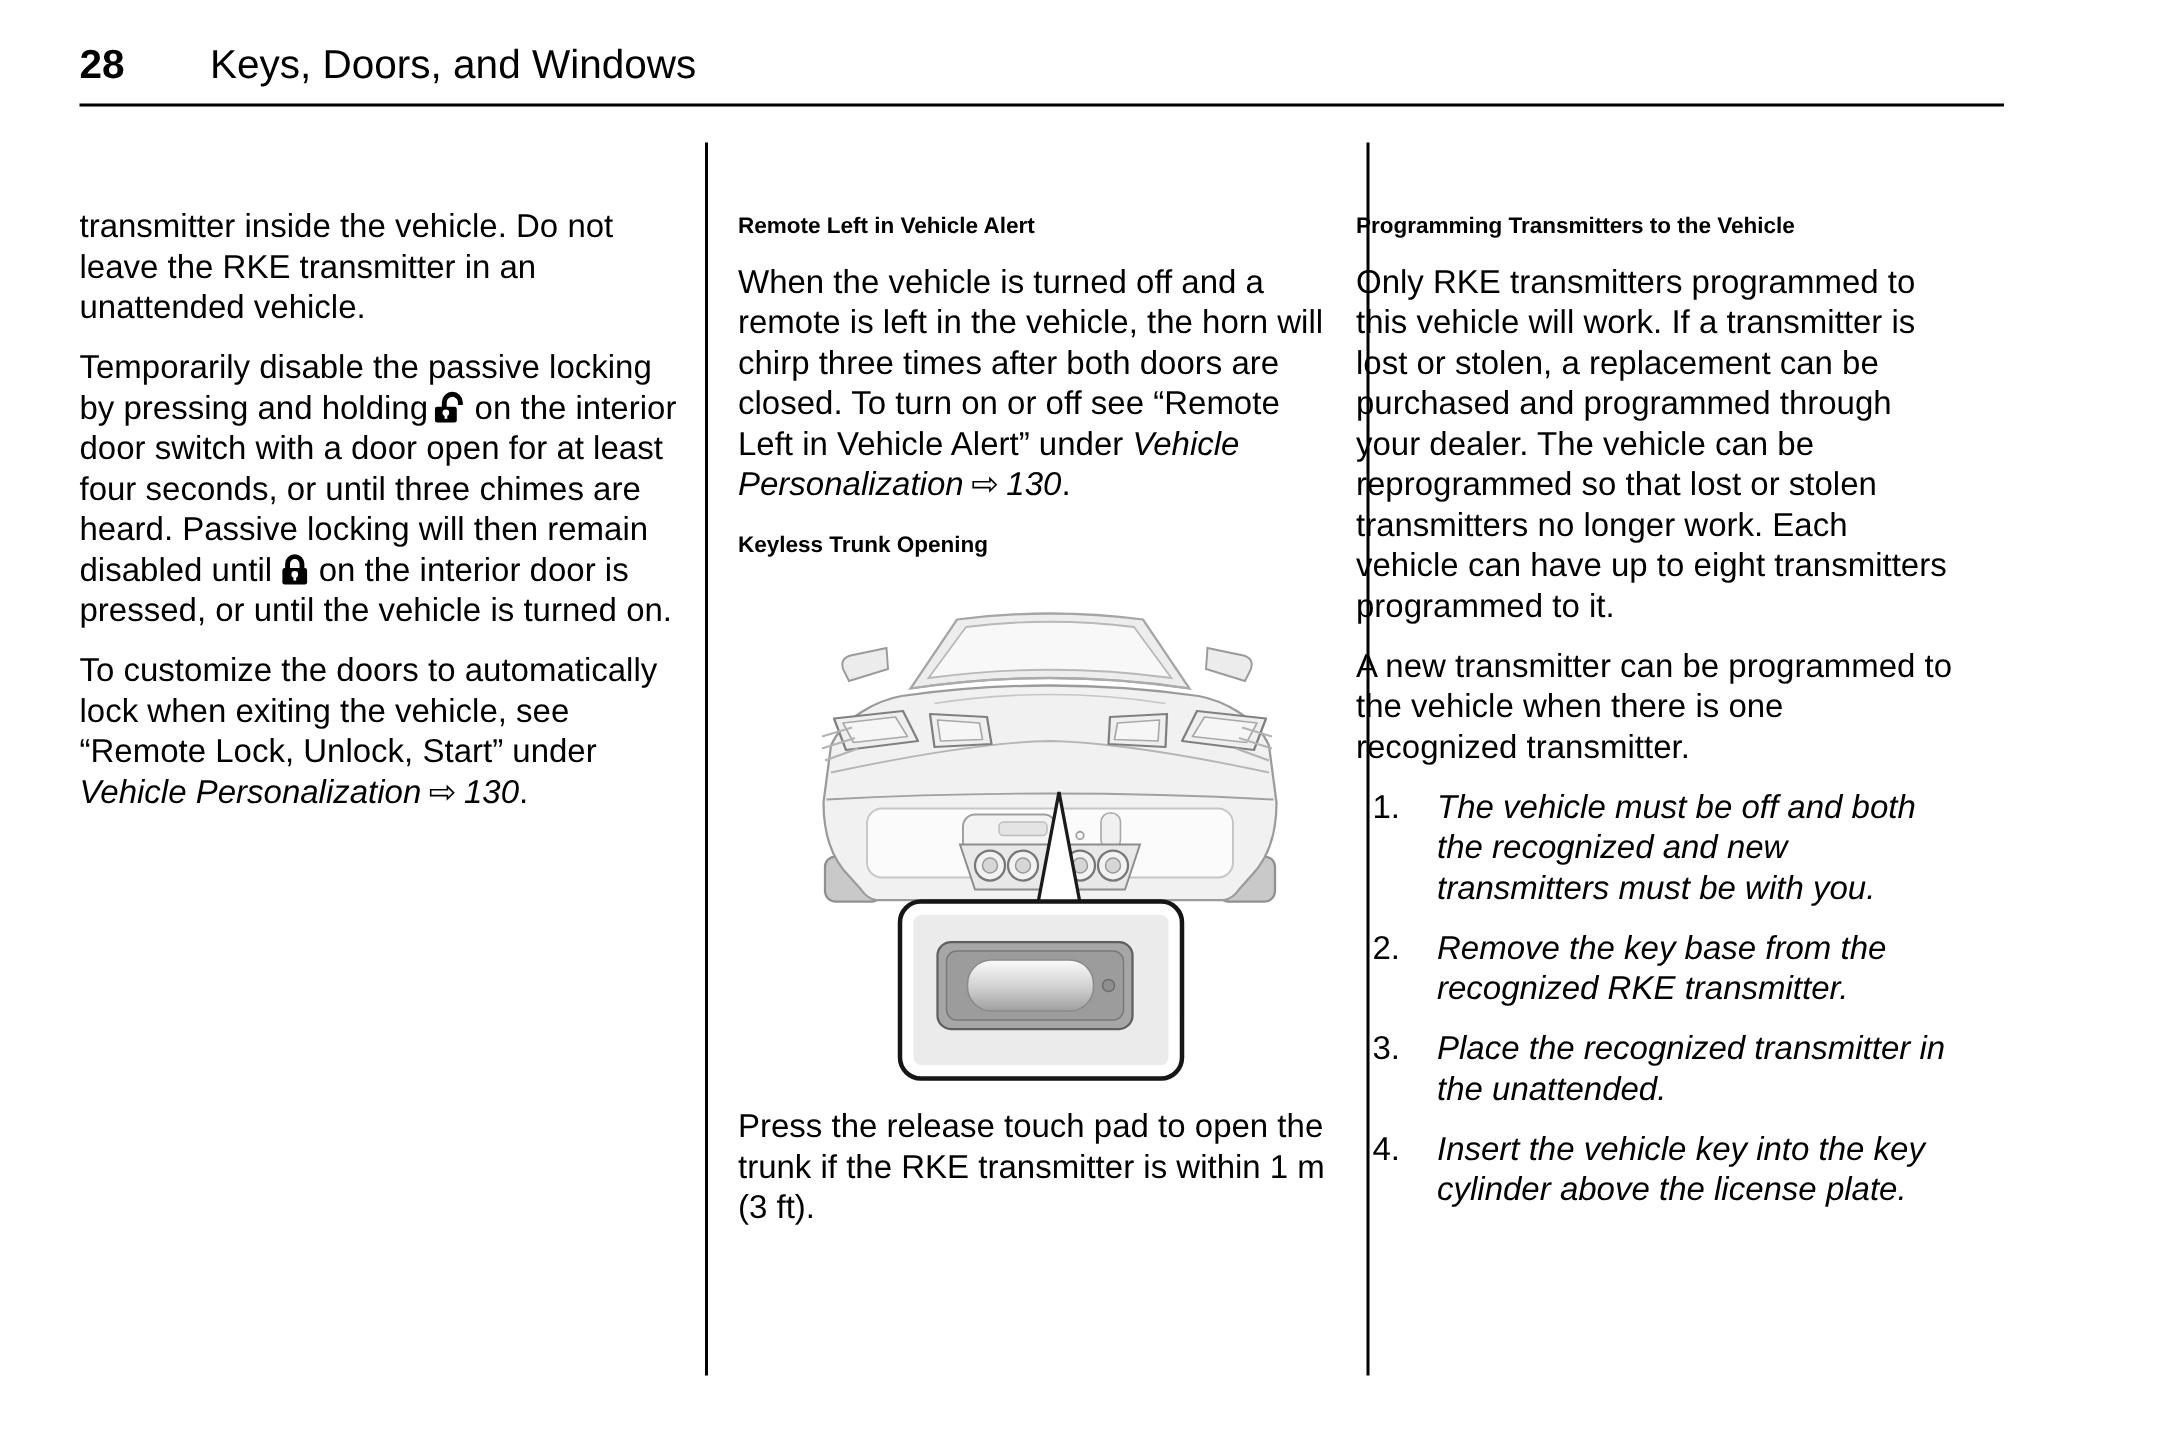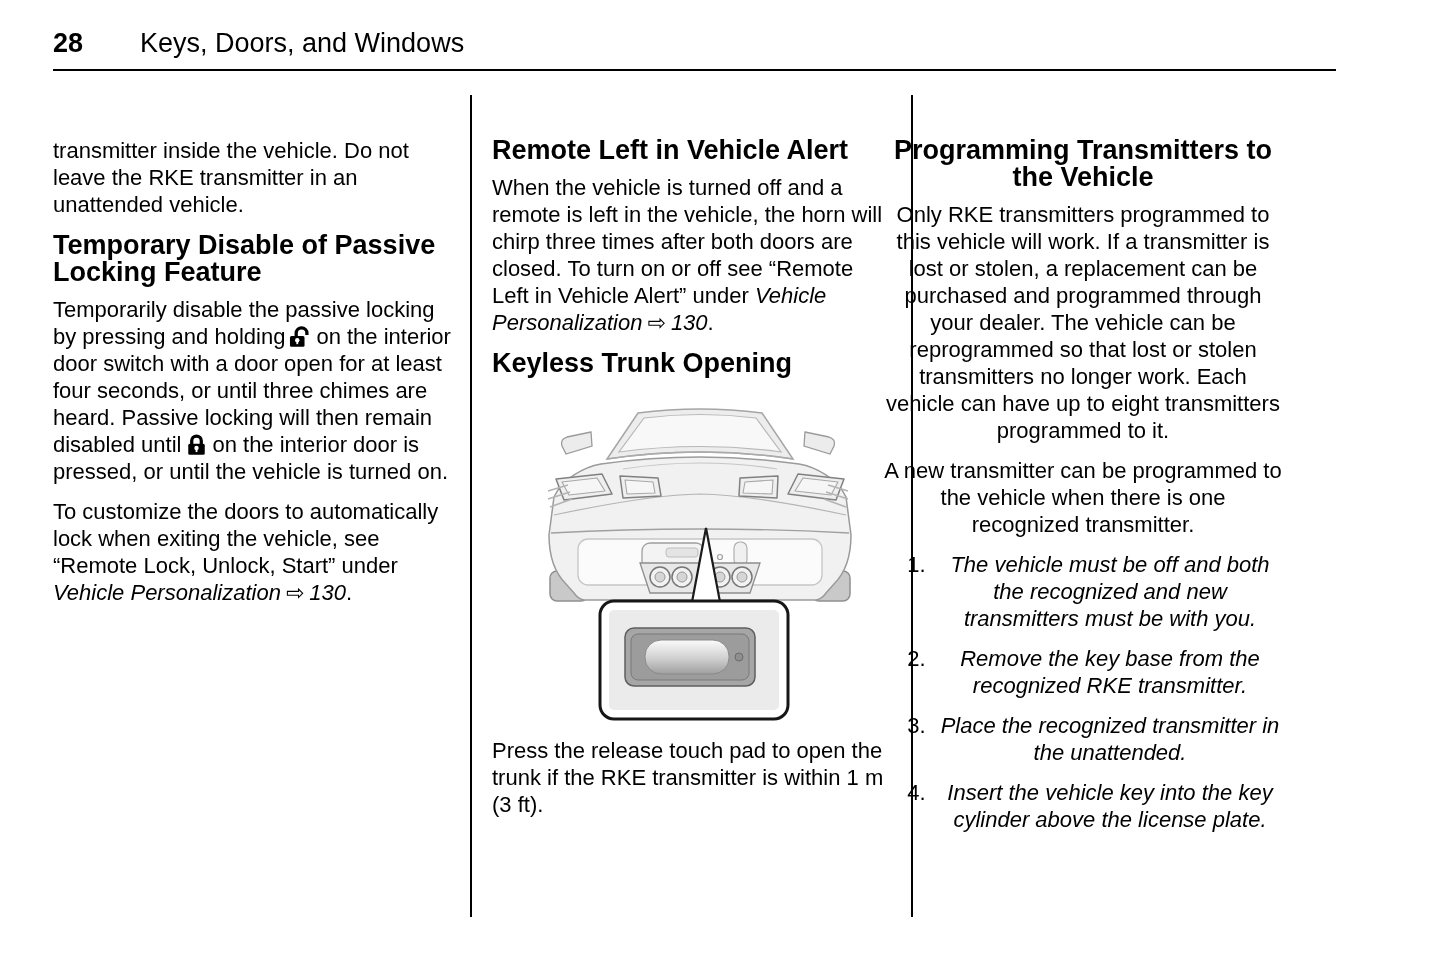--- a/index.html
+++ b/index.html
@@ -10,26 +10,26 @@
   }
   
   .page-header{position:absolute;left:53px;top:28px;display:flex;align-items:flex-end;}
   .page-num{font-size:27px;font-weight:bold;width:87px;}
   .page-title{font-size:27px;font-weight:normal;margin:0;}
   .header-rule{position:absolute;left:53px;top:69px;width:1283px;height:0;border-top:2.5px solid #000;}
   
   .col{position:absolute;top:97px;width:400px;font-size:22px;line-height:27px;margin-top:40px;}
   .col-left{left:53px;}
   .col-mid{left:492px;}
-  .col-right{left:884px;width:398px;text-align:center;}
+  .col-right{left:904px;width:398px;}
   .vdivider{position:absolute;top:95px;height:822px;width:2px;background:#000;}
   .vdivider.d1{left:470px;}
   .vdivider.d2{left:911px;}
   .col p{margin:0 0 13px 0;}
-  .col h3{font-size:27px;line-height:27px;font-weight:bold;margin:0 0 10px 0;}
+  .col h3{font-size:15px;line-height:27px;font-weight:bold;margin:0 0 10px 0;}
   .col h3.sub{margin-top:14px;}
   .it{font-style:italic;}
   .xref-arrow{font-style:normal;padding:0 5px;}
   
   .inline-icon{display:inline-block;width:25px;height:23px;vertical-align:-4px;margin:0 3px;}
   .inline-icon svg{display:block;width:100%;height:100%;}
   
   .num-list{margin:2px 0 0 0;padding-left:11px;}
   .num-item{display:flex;margin:0 0 13px 0;}
   .num-item .num{width:43px;flex:0 0 43px;}
@@ -45,21 +45,20 @@
 <div class="page-header">
   <span class="page-num">28</span>
   <h1 class="page-title">Keys, Doors, and Windows</h1>
 </div>
 <div class="header-rule"></div>
 
 <div class="col col-left">
   <p><span>transmitter inside the vehicle. Do not leave the RKE transmitter in an unattended vehicle.</span></p>
 
 
-  <h3 class="sub">Temporary Disable of Passive Locking Feature</h3>
 
   <p><span>Temporarily disable the passive locking by pressing and holding</span><span class="inline-icon"><svg viewBox="0 0 26 24" xmlns="http://www.w3.org/2000/svg">
           <path d="M8.5 12 V8.6 a5.6 5.6 0 0 1 11.2 0 V10.4" fill="none" stroke="#000" stroke-width="3.4"></path>
           <rect x="2" y="11.6" width="15.2" height="11" rx="1.6" fill="#000"></rect>
           <circle cx="9.6" cy="15.9" r="2.3" fill="#fff"></circle>
           <rect x="8.7" y="16.4" width="1.9" height="3.6" fill="#fff"></rect>
         </svg></span><span>on the interior door switch with a door open for at least four seconds, or until three chimes are heard. Passive locking will then remain disabled until</span><span class="inline-icon"><svg viewBox="0 0 24 24" xmlns="http://www.w3.org/2000/svg">
           <path d="M7 12 V8.2 a5 5 0 0 1 10 0 V12" fill="none" stroke="#000" stroke-width="3.4"></path>
           <rect x="3.4" y="11.2" width="17.2" height="11.4" rx="1.6" fill="#000"></rect>
           <circle cx="12" cy="15.6" r="2.3" fill="#fff"></circle>

